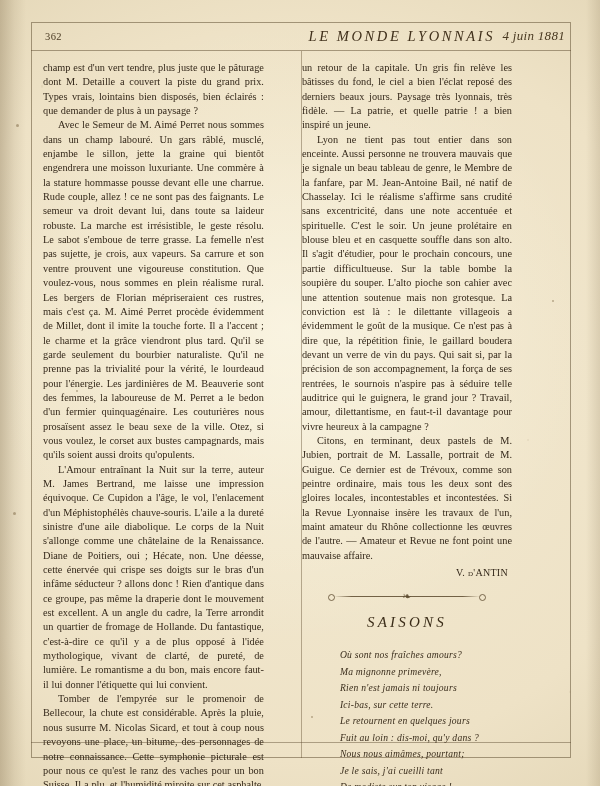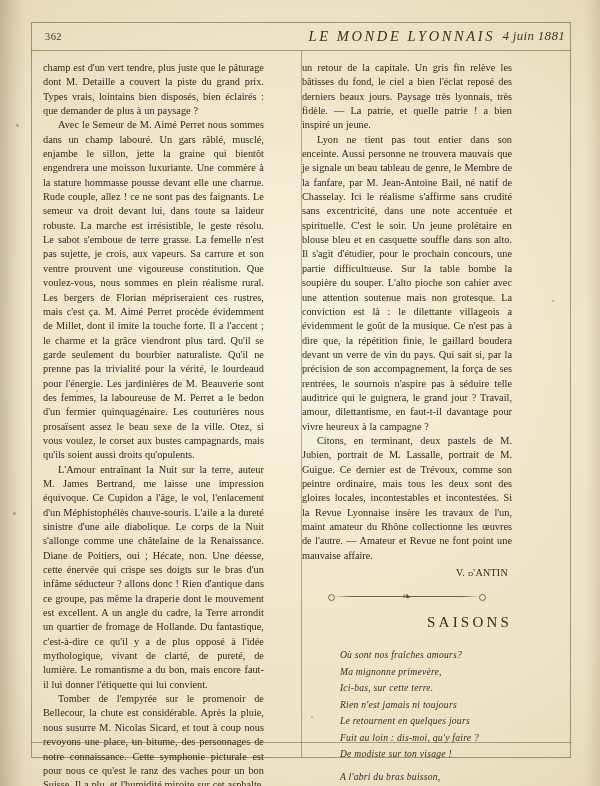--- a/index.html
+++ b/index.html
@@ -180,21 +180,22 @@
     transform: translateX(-50%);
     font-size: 11px;
     line-height: 12px;
     color: rgba(92,74,46,.9);
     font-family: "Liberation Serif", serif;
   }
 
   
   .poem-title {
     margin: 12px 0 0 0;
-    text-align: right;
+    text-align: center;
+    font-style: italic;
     font-size: 15px;
     letter-spacing: 3.2px;
     color: #3b2d19;
   }
   .poem {
     margin: 16px 0 0 0;
     padding-left: 38px;
     font-style: italic;
     font-size: 9.6px;
     line-height: 16.5px;
@@ -265,24 +266,26 @@
         <span class="bar"></span>
         <span class="knot">❧</span>
         <span class="dot-r"></span>
       </div>
 
       <p class="poem-title">SAISONS</p>
 
       <div class="poem">
         <div class="line">Où sont nos fraîches amours?</div>
         <div class="line">Ma mignonne primevère,</div>
+        <div class="line">Rien n'est jamais ni toujours</div>
         <div class="line">Ici-bas, sur cette terre.</div>
-        <div class="line">Rien n'est jamais ni toujours</div>
         <div class="line">Le retournent en quelques jours</div>
-        <div class="line">Fuit au loin : dis-moi, qu'y faire ?</div>
+        <div class="line">Fuit au loin : dis-moi, qu'y dans ?</div>
+        <div class="line">Nous nous aimâmes, pourtant;</div>
+        <div class="line">Je le sais, j'ai cueilli tant</div>
         <div class="line">De modiste sur ton visage !</div>
         <div class="gap"></div>
         <div class="line">A l'abri du bras buisson,</div>
         <div class="line">Qui courait sous ton corsage.</div>
 
       </div>
     </div>
 
   </div>
 

